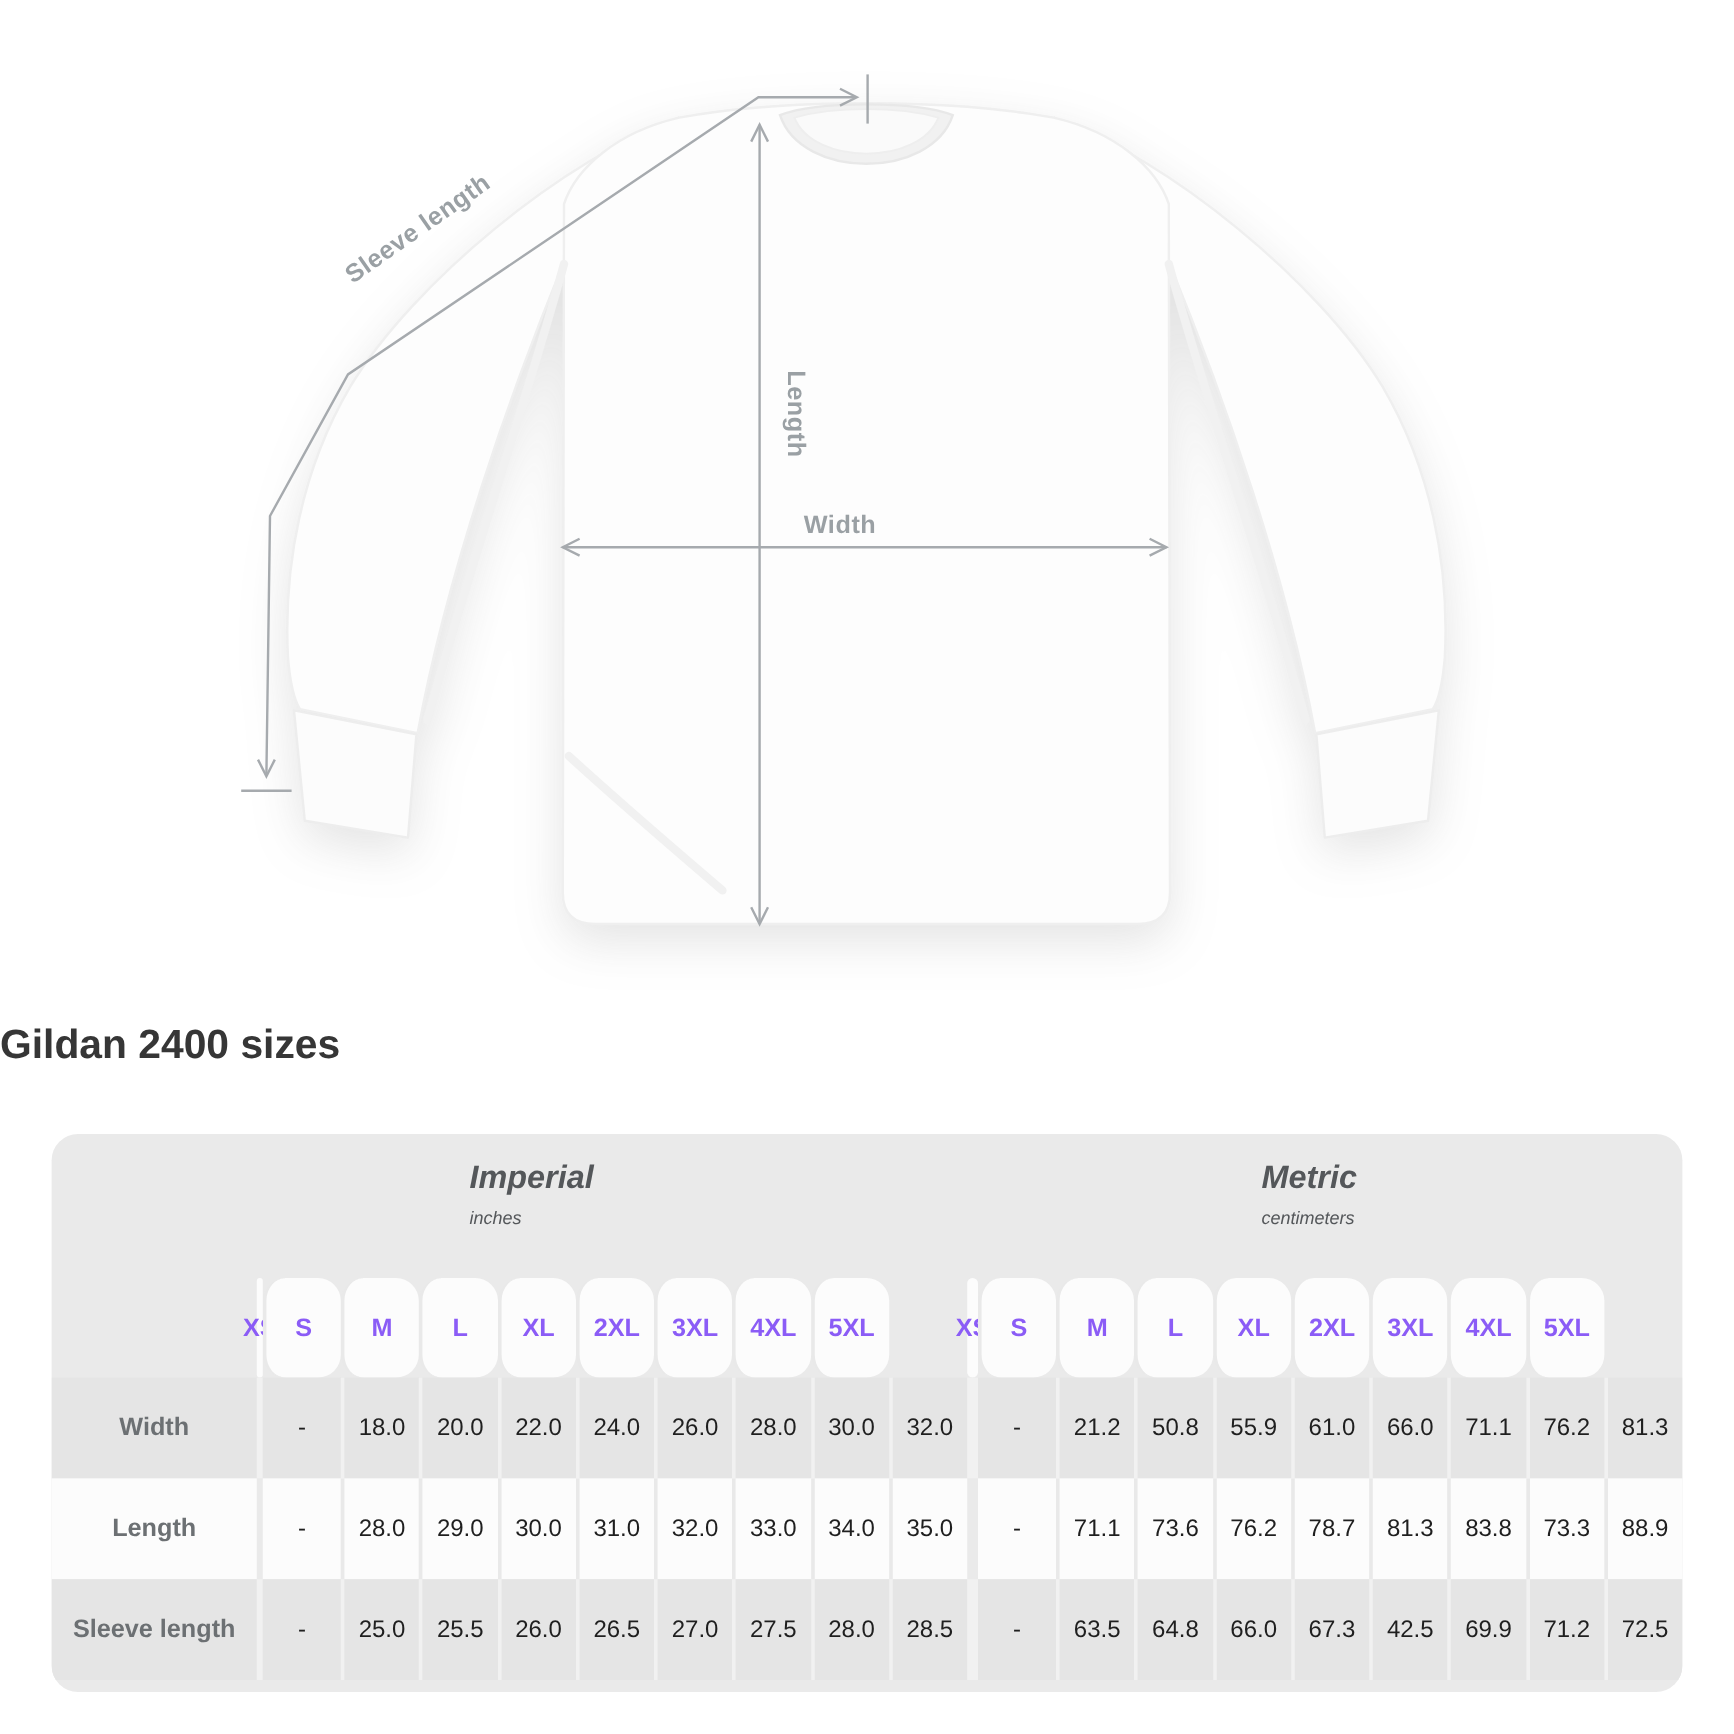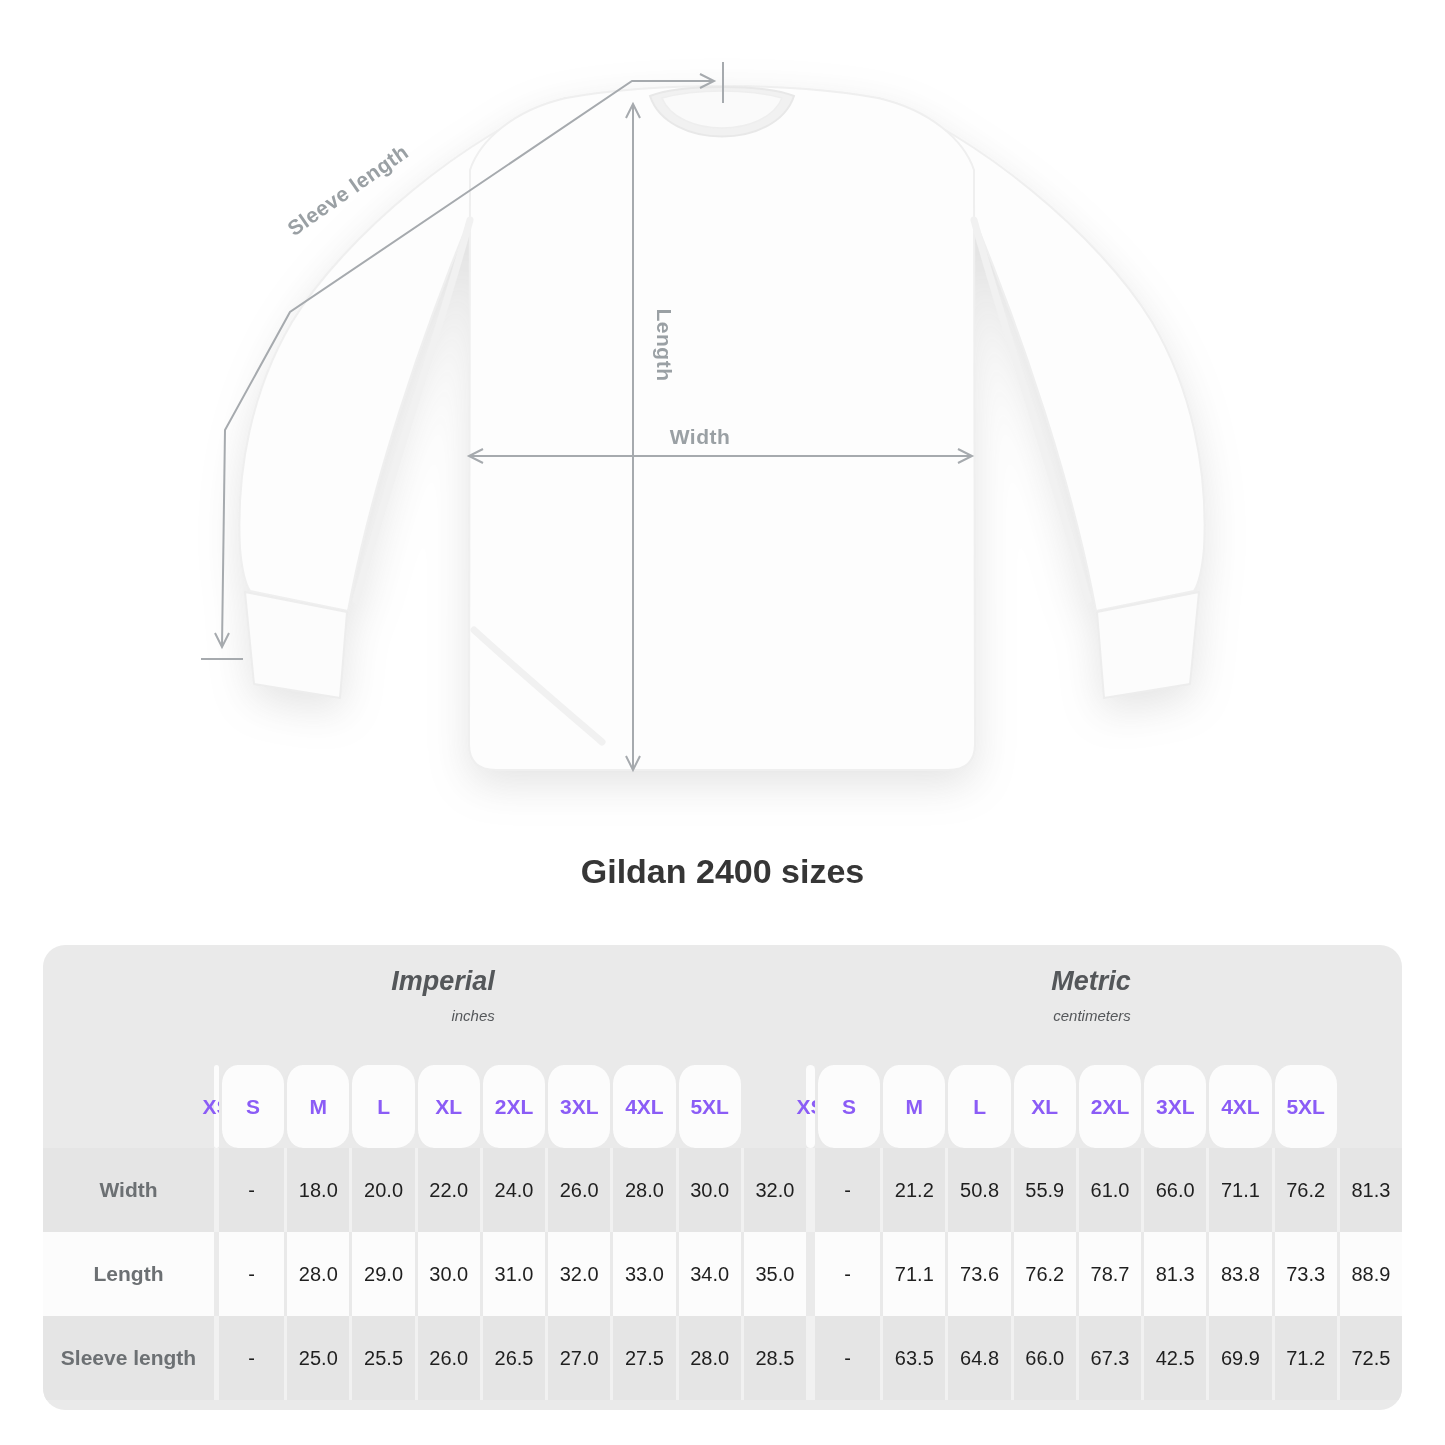--- a/index.html
+++ b/index.html
@@ -12,29 +12,29 @@
   .fabric{fill:#fdfdfd;stroke:#efefef;stroke-width:2;}
   .cuff{fill:#fcfcfc;stroke:#ededed;stroke-width:2;stroke-linejoin:round;}
   .collar-outer{fill:#f1f1f1;stroke:#e8e8e8;stroke-width:2;}
   .collar-inner{fill:#fafafa;stroke:#eeeeee;stroke-width:1.5;}
   .wrinkle{fill:none;stroke:#f1f1f1;stroke-width:7;stroke-linecap:round;}
   .measure{fill:none;stroke:#a6aaae;stroke-width:2;}
   .m-label{font-family:"Liberation Sans","DejaVu Sans",sans-serif;
            font-size:21px;font-weight:bold;fill:#9aa0a4;letter-spacing:0.5px;}
 
   
-  .heading{position:absolute;left:0;top:851px;width:1445px;text-align:center;}
+  .heading{position:absolute;left:0;top:851px;width:1445px;text-align:left;}
   .title{font-size:34px;line-height:40px;font-weight:bold;color:#363636;margin:0;}
   .subtitle{font-size:20px;line-height:26px;font-style:italic;color:#535557;margin:15px 0 0 0;}
 
   
   .size-table{position:absolute;left:43px;top:945px;width:1359px;height:465px;
               background:#eaeaea;border-radius:22px;overflow:hidden;}
   .unit-band{position:relative;height:120px;}
-  .unit-group{position:absolute;top:21px;transform:translateX(-50%);text-align:right;color:#54575a;}
+  .unit-group{position:absolute;top:21px;transform:translateX(-50%);text-align:left;color:#54575a;}
   .unit-imperial{left:400px;}
   .unit-metric{left:1048px;}
   .unit-name{font-size:27px;font-weight:bold;font-style:italic;line-height:30px;}
   .unit-sub{font-size:15px;font-style:italic;line-height:24px;margin-top:8px;}
 
   .t-row{display:grid;grid-template-columns:171px 5px repeat(9,1fr) 9px repeat(9,1fr);}
   .t-header{height:83px;--dv:#e9e9e9;}
   .t-data{height:84px;}
   .row-white{--dv:#e9e9e9;}
   .row-gray{--dv:#f1f1f1;}

